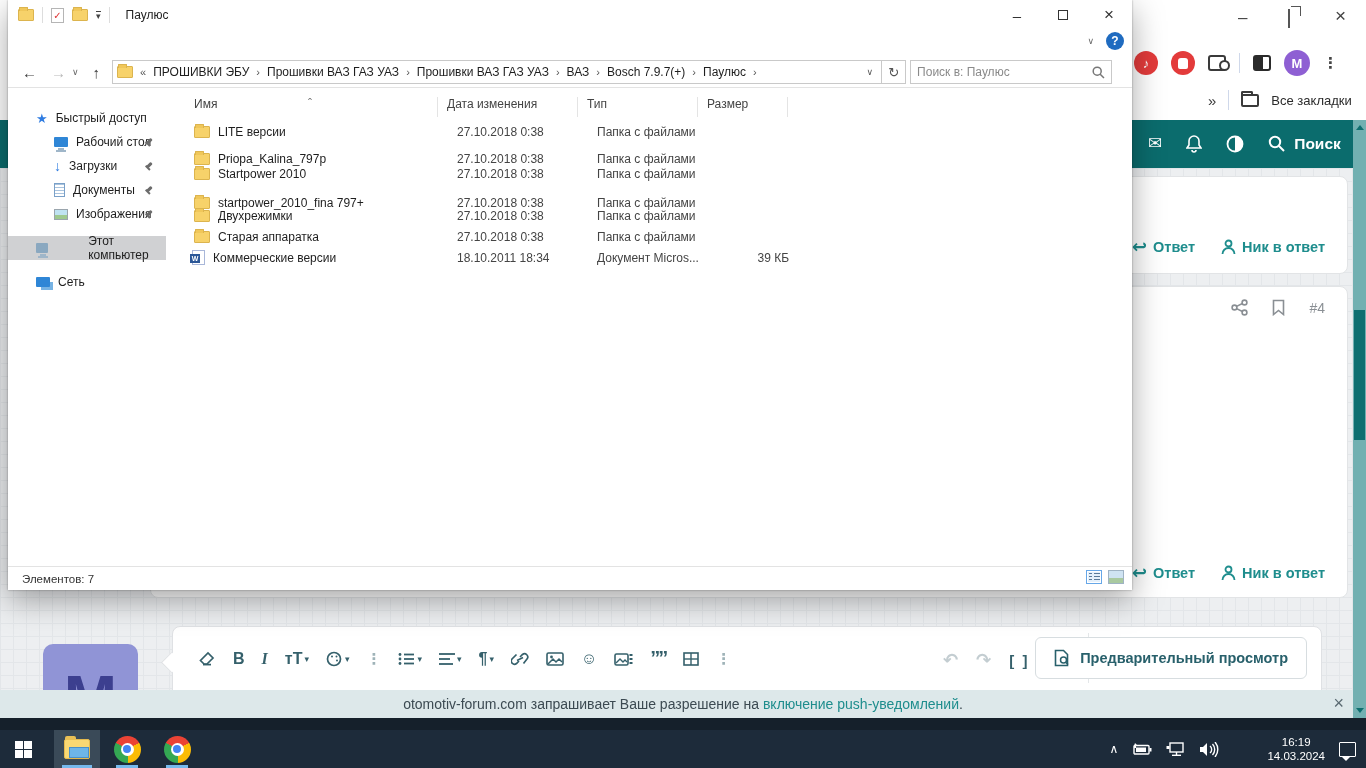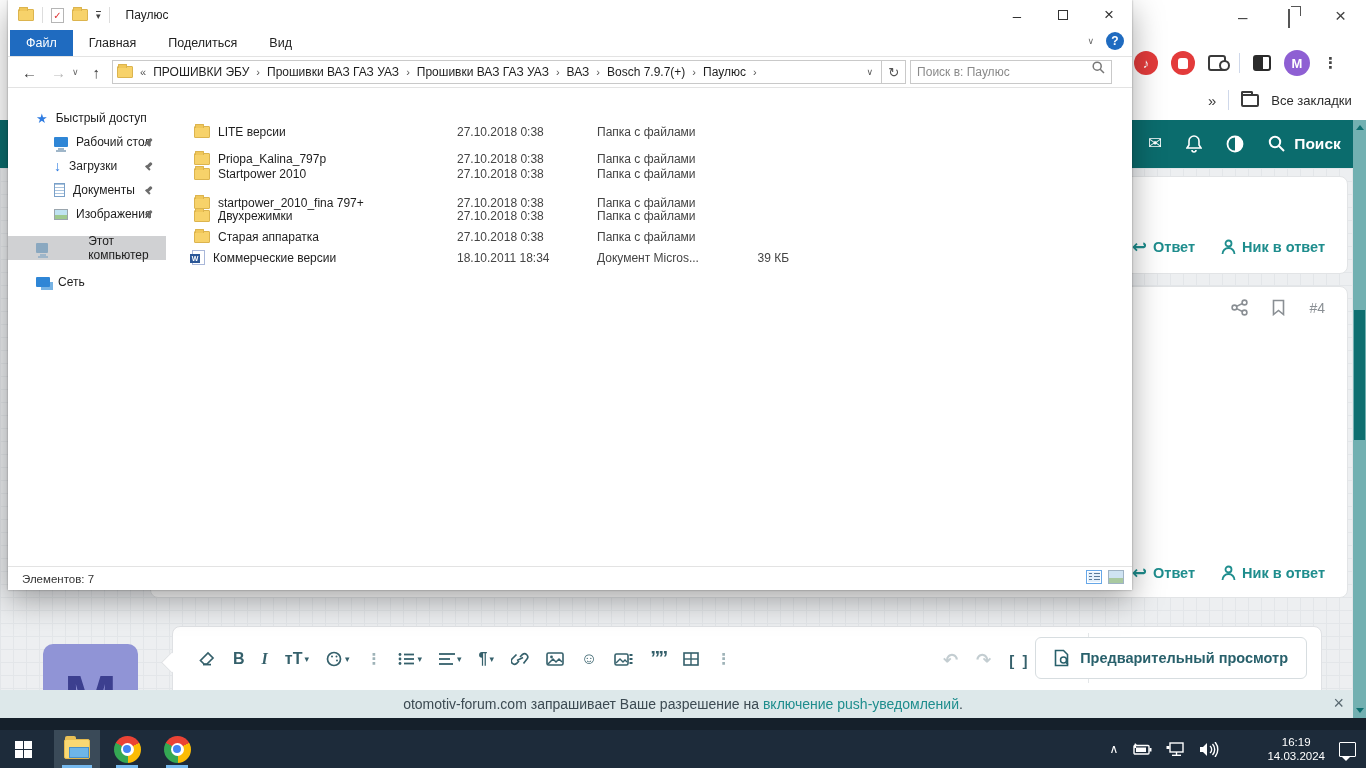--- a/index.html
+++ b/index.html
@@ -76,21 +76,21 @@
   .helpq { width:18px; height:18px; border-radius:50%; background:#1f6bc0; color:#fff; font-size:12px; font-weight:bold; display:flex; align-items:center; justify-content:center; }
   .navrow { position:absolute; left:0; top:57px; width:100%; height:31px; display:flex; align-items:center; border-bottom:1px solid #e3e3e3; background:#fff; }
   .nav-ic { color:#3a3a3a; font-size:15px; margin-left:14px; cursor:pointer; }
   .nav-ic.dis { color:#b9b9b9; }
   .nav-ic.small { font-size:9px; color:#666; margin-left:6px; }
   .addrbar { margin-left:12px; width:770px; height:24px; border:1px solid #c9c9c9; display:flex; align-items:center; padding:0 4px; gap:4px; background:#fff; }
   .crumb { display:flex; align-items:center; gap:4px; white-space:nowrap; }
   .crumb-sep { color:#555; font-size:11px; padding:0 3px; }
   .addr-caret { margin-left:auto; font-size:9px; color:#555; padding-right:4px; }
   .refresh-btn { width:24px; height:24px; border:1px solid #c9c9c9; border-left:none; display:flex; align-items:center; justify-content:center; color:#555; font-size:13px; cursor:pointer; }
-  .searchbox { margin-left:4px; width:202px; height:24px; border:1px solid #c9c9c9; display:flex; padding:0 6px; }
+  .searchbox { margin-left:4px; width:202px; height:24px; border:1px solid #c9c9c9; display:flex; align-items:center; padding:0 6px; }
   .searchbox input { border:none; outline:none; flex:1; font-size:12px; color:#333; font-family:inherit; }
   .searchbox input::placeholder { color:#8a8a8a; }
   .sidebar { position:absolute; left:0; top:88px; width:158px; height:478px; background:#fff; overflow:hidden; }
   .s-item { position:relative; height:24px; display:flex; align-items:center; gap:8px; font-size:12px; color:#1e1e1e; cursor:pointer; }
   .s-item .pin { position:absolute; right:12px; }
   .s-item.sel { background:#d0d1d3; }
   .pl1 { padding-left:28px; } .pl2 { padding-left:46px; }
   .pin { width:10px; height:10px; position:relative; }
   .pin::before { content:""; position:absolute; left:4px; top:1px; width:3px; height:6px; background:#6b6b6b; border-radius:1px; transform:rotate(45deg); }
   .pin::after { content:""; position:absolute; left:1px; top:6px; width:6px; height:1.5px; background:#6b6b6b; transform:rotate(45deg); }
@@ -389,26 +389,20 @@
           </span>
         <span class="t-btn">
             <span class="max-box"></span>
           </span>
         <span class="t-btn" style="font-size:17px;">
             <span>×</span>
           </span>
       </div>
     </div>
 
-    <div class="ribbon">
-      <span class="rtab file">Файл</span>
-      <span class="rtab">Главная</span>
-      <span class="rtab">Поделиться</span>
-      <span class="rtab">Вид</span>
-    </div>
     <div class="ribbon-right">
       <span style="font-size:9px;color:#666;">∨</span>
       <span class="helpq">?</span>
     </div>
 
     <div class="navrow">
       <span class="nav-ic">←</span>
       <span class="nav-ic dis">→</span>
       <span class="nav-ic small">∨</span>
       <span class="nav-ic">↑</span>
@@ -480,20 +474,31 @@
         <span class="ic-mon gray"></span>
         <span>Этот компьютер</span>
       </div>
       <div class="s-item pl1" style="margin-top:10px;">
         <span class="ic-net"></span>
         <span>Сеть</span>
       </div>
     </div>
 
     <div class="flist">
+      <div class="fhead">
+        <span style="left:28px;">Имя</span>
+        <span class="sort-asc">ˆ</span>
+        <span style="left:281px;">Дата изменения</span>
+        <span style="left:421px;">Тип</span>
+        <span style="left:541px;">Размер</span>
+        <span class="hsep" style="left:271px;"></span>
+        <span class="hsep" style="left:411px;"></span>
+        <span class="hsep" style="left:531px;"></span>
+        <span class="hsep" style="left:621px;"></span>
+      </div>
 
       <div class="frow" style="top:33px;">
         <span class="c-name">
             <span class="mini-folder"></span>
             <span>LITE версии</span>
           </span>
         <span class="c-date">27.10.2018 0:38</span>
         <span class="c-type">Папка с файлами</span>
         <span class="c-size"></span>
       </div>

